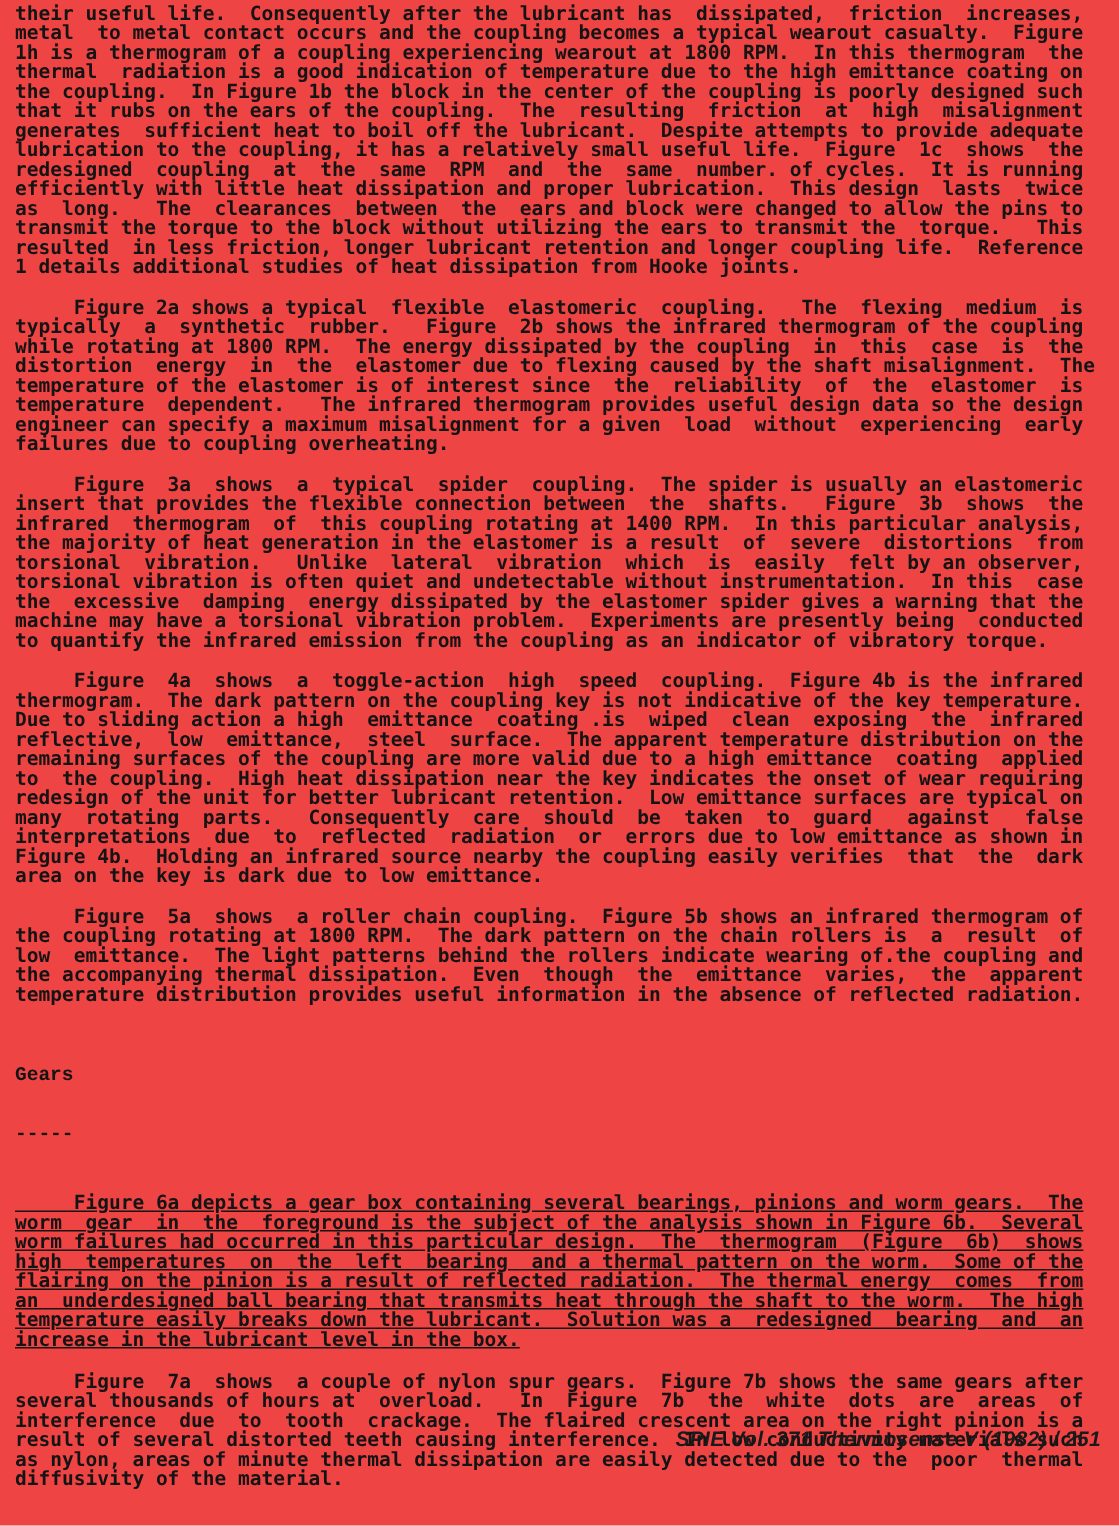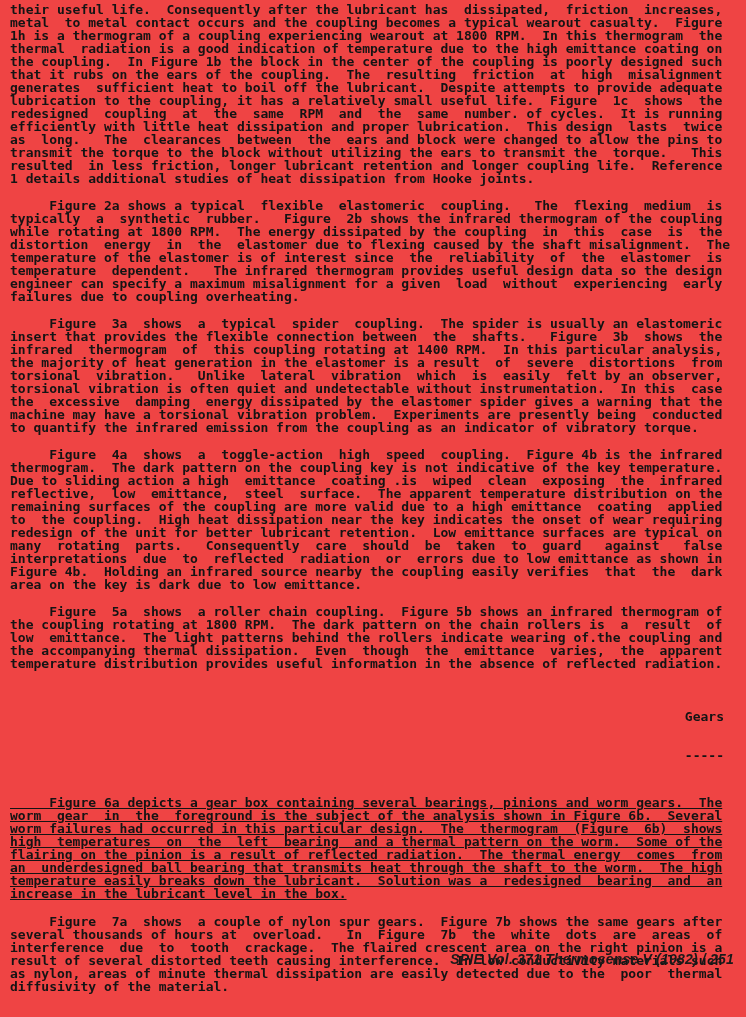--- a/index.html
+++ b/index.html
@@ -24,21 +24,22 @@
     line-height: 13px;
     white-space: pre;
     margin: 14px 0 0 0;
     color: #141414;
   }
   pre.para.first {
     margin-top: 0;
   }
   .section-heading {
     width: 714px;
-    text-align: right;
+    text-align: left;
+    font-family: Liberation Mono, monospace;
   }
   .section-heading .heading-title,
   .section-heading .heading-underline {
     line-height: 13px;
   }
   .page-footer {
     position: absolute;
     top: 951px;
     right: 12px;
     font-family: "Liberation Sans", sans-serif;

